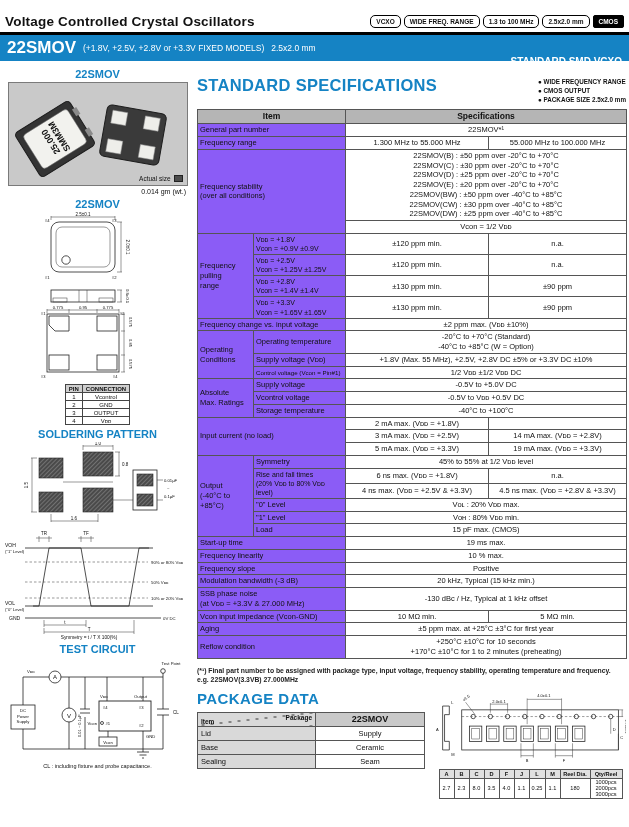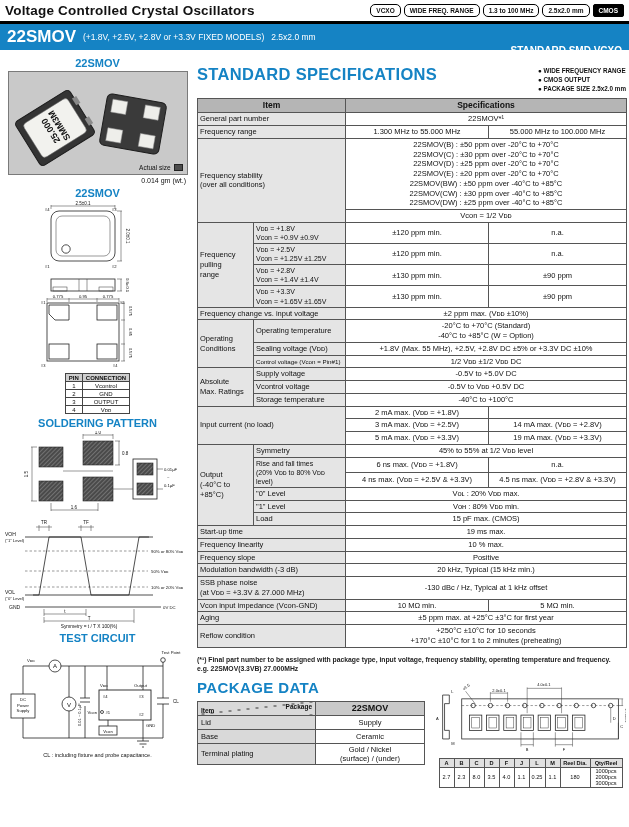--- a/index.html
+++ b/index.html
@@ -3,21 +3,21 @@
 <meta charset="utf-8">
 <style>
   * { margin:0; padding:0; box-sizing:border-box; }
   body { background:#fff; }
   .page { width:629px; height:827px; position:relative; background:#fff;
           font-family:"Liberation Sans","DejaVu Sans",sans-serif; color:#111; overflow:hidden; }
   [data-bind] { white-space:pre-line; }
 
   
   .topbar { display:flex; justify-content:space-between; align-items:center;
-            padding:3px 5px 3px 5px; border-bottom:3px solid #000; }
+            padding:14px 5px 3px 5px; border-bottom:3px solid #000; }
   .topbar-title { font-size:13.5px; font-weight:bold; letter-spacing:0.2px; }
   .badges { display:flex; gap:3px; align-items:center; }
   .badge { border:1.5px solid #000; border-radius:5px; font-size:6.5px; font-weight:bold;
            padding:2px 5px; background:#fff; white-space:nowrap; }
   .badge.dark { background:#000; color:#fff; border-radius:2px; border-color:#000; }
 
   .bluebar { background:#1583c4; color:#fff; display:flex; align-items:center;
              padding:0 7px; height:26px; gap:7px; }
   .model { font-size:17px; font-weight:bold; }
   .subtitle, .psize { font-size:8.5px; }
@@ -52,21 +52,21 @@
   
   .spec-head { display:flex; justify-content:space-between; align-items:flex-start; padding-top:2px; }
   .spec-title { color:#1583c4; font-size:16.5px; font-weight:bold; letter-spacing:0.3px; }
   .features { font-size:6.3px; font-weight:bold; line-height:1.45; padding-top:1px; }
 
   table.spec { border-collapse:collapse; width:429px; table-layout:fixed; margin-top:5px; }
   table.spec th, table.spec td { border:1px solid #555; font-size:7.5px; padding:1px 2px;
                                  text-align:center; vertical-align:middle; line-height:1.3;
                                  overflow:hidden; }
   table.spec th { background:#b5b5b5; font-size:8.5px; height:14px; }
-  table.spec td.item { background:#e5e5e5; text-align:left; }
+  table.spec td.item { background:#8b5cf6; text-align:left; }
   table.spec td.sm { font-size:6.2px; }
   table.spec td.cond { font-size:7px; }
 
   .footnote { font-size:6.8px; line-height:1.4; margin-top:7px; font-weight:bold; color:#222; }
 
   .bottom-row { display:flex; gap:6px; margin-top:5px; }
   .pkg-col { width:232px; flex:none; }
   .tape-col { width:191px; flex:none; }
   .pkg-title { color:#1583c4; font-size:15px; font-weight:bold; letter-spacing:0.4px; }
   .tape-title { color:#1583c4; font-size:10.5px; font-weight:bold; text-align:center; }
@@ -428,21 +428,21 @@
           <td colspan="2" data-bind="specs.fc_v">±2 ppm max. (Vᴅᴅ ±10%)</td>
         </tr>
         <tr>
           <td class="item" rowspan="3" data-bind="specs.oc_l">Operating
 Conditions</td>
           <td class="item" data-bind="specs.oc_t_l">Operating temperature</td>
           <td colspan="2" data-bind="specs.oc_t_v">-20°C to +70°C  (Standard)
 -40°C to +85°C  (W = Option)</td>
         </tr>
         <tr>
-          <td class="item" data-bind="specs.oc_s_l">Sealing voltage (Vᴅᴅ)</td>
+          <td class="item" data-bind="specs.oc_s_l">Supply voltage (Vᴅᴅ)</td>
           <td colspan="2" data-bind="specs.oc_s_v">+1.8V (Max. 55 MHz), +2.5V,  +2.8V DC ±5% or +3.3V DC ±10%</td>
         </tr>
         <tr>
           <td class="item sm" data-bind="specs.oc_c_l">Control voltage (Vcon = Pin#1)</td>
           <td colspan="2" data-bind="specs.oc_c_v">1/2 Vᴅᴅ ±1/2 Vᴅᴅ DC</td>
         </tr>
         <tr>
           <td class="item" rowspan="3" data-bind="specs.amr_l">Absolute
 Max. Ratings</td>
           <td class="item" data-bind="specs.amr_s_l">Supply voltage</td>
@@ -552,23 +552,22 @@
             </tr>
             <tr>
                   <td class="item" data-bind="package.rows.0.0">Lid</td>
                   <td class="val" data-bind="package.rows.0.1">Supply</td>
                 </tr>
             <tr>
                   <td class="item" data-bind="package.rows.1.0">Base</td>
                   <td class="val" data-bind="package.rows.1.1">Ceramic</td>
                 </tr>
             <tr>
-                  <td class="item" data-bind="package.rows.4.0">Terminal plating</td>
-                  <td class="val" data-bind="package.rows.4.1">Gold / Nickel
-(surface) / (under)</td>
+                  <td class="item" data-bind="package.rows.2.0">Sealing</td>
+                  <td class="val" data-bind="package.rows.2.1">Seam</td>
                 </tr>
           </tbody>
             </table>
         </div>
 
         <div class="tape-col">
           <svg width="191" height="76" viewBox="0 0 200 78">
             <path class="ln" d="M8,16 h7 v9 h-5 v28 h5 v9 h-7 z"></path>
             <text x="17" y="14" font-size="4.2" data-bind="tape.l_l">L</text>
             <text x="17" y="68" font-size="4.2" data-bind="tape.l_m">M</text>

